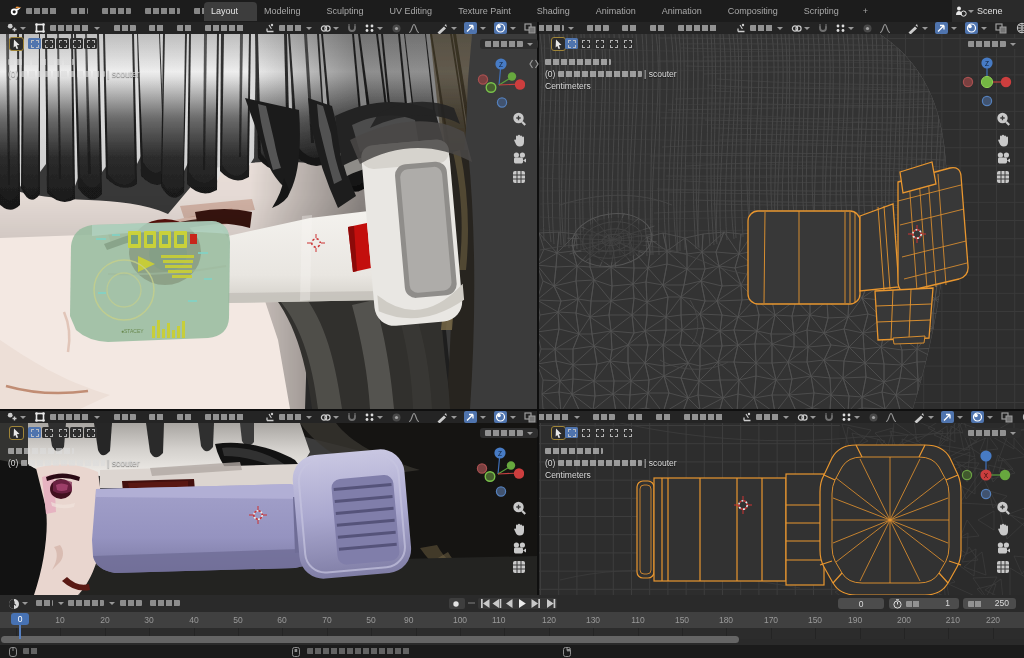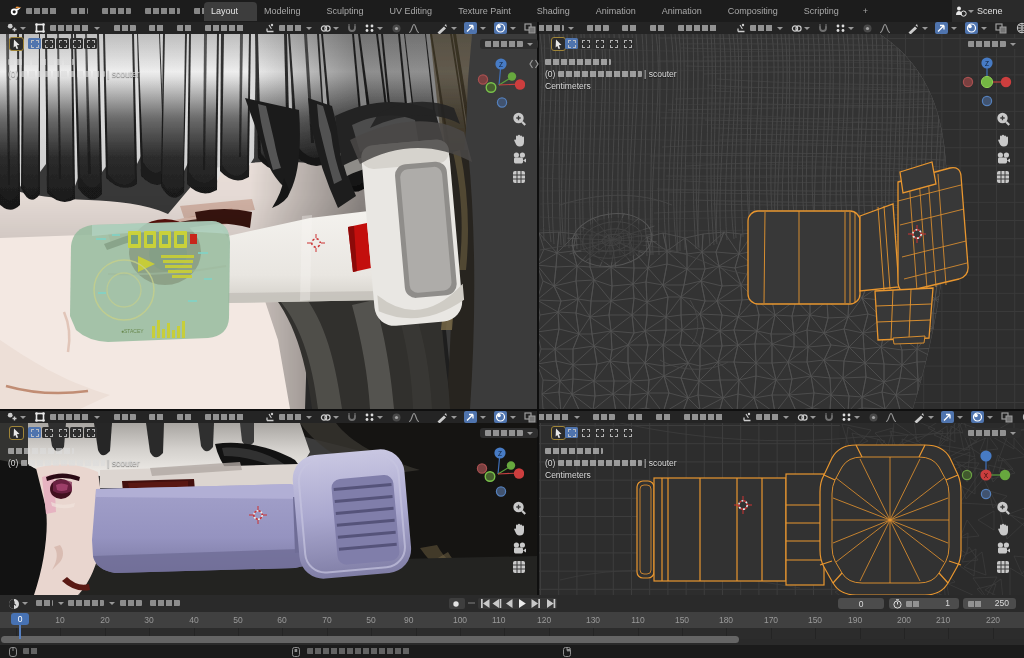--- a/index.html
+++ b/index.html
@@ -976,30 +976,30 @@
         <span class="abs" style="left:93px;top:3px;width:24px;text-align:center">20</span>
         <span class="abs" style="left:137px;top:3px;width:24px;text-align:center">30</span>
         <span class="abs" style="left:182px;top:3px;width:24px;text-align:center">40</span>
         <span class="abs" style="left:226px;top:3px;width:24px;text-align:center">50</span>
         <span class="abs" style="left:270px;top:3px;width:24px;text-align:center">60</span>
         <span class="abs" style="left:315px;top:3px;width:24px;text-align:center">70</span>
         <span class="abs" style="left:359px;top:3px;width:24px;text-align:center">50</span>
         <span class="abs" style="left:404px;top:3px;width:24px;text-align:left">90</span>
         <span class="abs" style="left:448px;top:3px;width:24px;text-align:center">100</span>
         <span class="abs" style="left:492px;top:3px;width:24px;">110</span>
-        <span class="abs" style="left:537px;top:3px;width:24px;text-align:left">120</span>
+        <span class="abs" style="left:537px;top:3px;width:24px;text-align:center">120</span>
         <span class="abs" style="left:581px;top:3px;width:24px;text-align:center">130</span>
         <span class="abs" style="left:626px;top:3px;width:24px;text-align:center">110</span>
         <span class="abs" style="left:670px;top:3px;width:24px;text-align:center">150</span>
         <span class="abs" style="left:714px;top:3px;width:24px;text-align:center">180</span>
         <span class="abs" style="left:759px;top:3px;width:24px;text-align:center">170</span>
         <span class="abs" style="left:803px;top:3px;width:24px;text-align:center">150</span>
         <span class="abs" style="left:848px;top:3px;width:24px;text-align:left">190</span>
         <span class="abs" style="left:892px;top:3px;width:24px;text-align:center">200</span>
-        <span class="abs" style="left:936px;top:3px;width:24px;text-align:left">210</span>
+        <span class="abs" style="left:936px;top:3px;width:24px;text-align:right">210</span>
         <span class="abs" style="left:981px;top:3px;width:24px;text-align:center">220</span>
       </div>
   <div id="track">
         <span class="abs" style="left:16px;top:0;width:1px;height:11px;background:#242424"></span>
         <span class="abs" style="left:60px;top:0;width:1px;height:11px;background:#242424"></span>
         <span class="abs" style="left:105px;top:0;width:1px;height:11px;background:#242424"></span>
         <span class="abs" style="left:149px;top:0;width:1px;height:11px;background:#242424"></span>
         <span class="abs" style="left:194px;top:0;width:1px;height:11px;background:#242424"></span>
         <span class="abs" style="left:238px;top:0;width:1px;height:11px;background:#242424"></span>
         <span class="abs" style="left:282px;top:0;width:1px;height:11px;background:#242424"></span>

